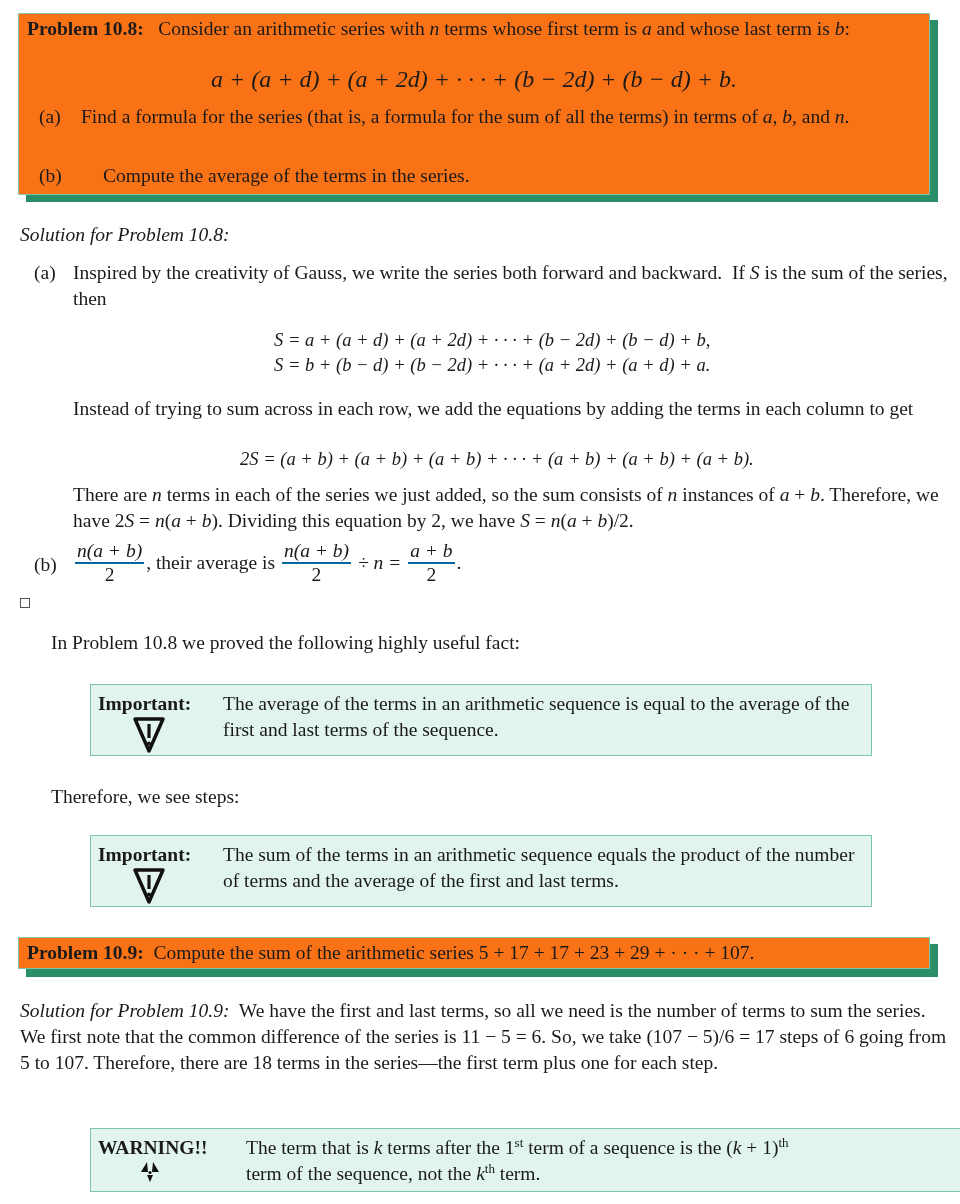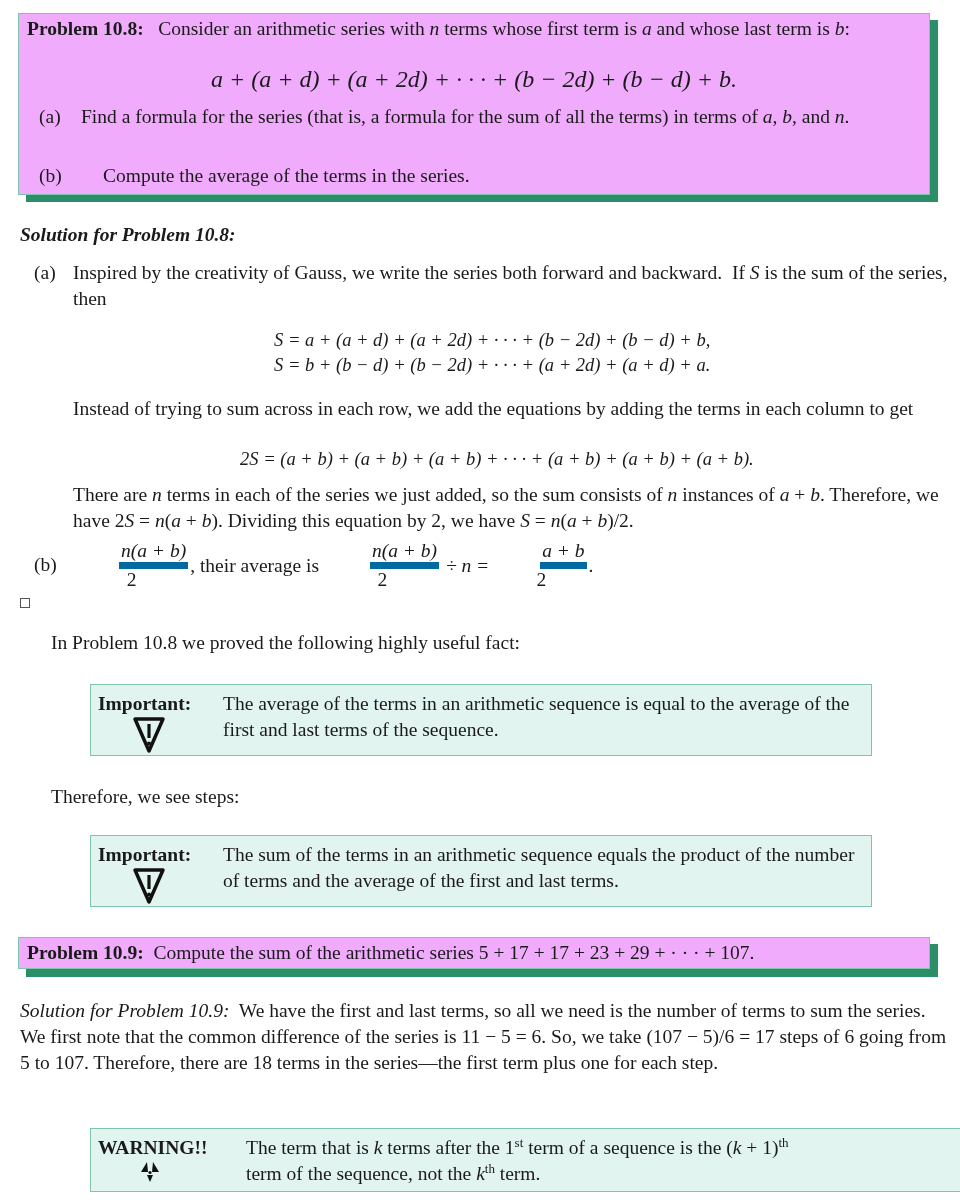--- a/index.html
+++ b/index.html
@@ -7,37 +7,37 @@
     width: 960px; height: 1204px; position: relative; overflow: hidden;
     font-family: "Liberation Serif", "DejaVu Serif", serif;
     color: #1a1a1a; font-size: 19.5px; line-height: 26px;
   }
   i, .m { font-style: italic; }
   .abs { position: absolute; }
 
   
   .pbox-shadow { position: absolute; background: #2a8f66; }
   .pbox {
-    position: absolute; background: #f0abfc; border: 1.5px solid #7fc4ad;
+    position: absolute; background: #f97316; border: 1.5px solid #7fc4ad;
     box-sizing: border-box; padding: 4px 8px;
   }
   .pbox b { font-weight: bold; }
 
   
   .ibox {
     position: absolute; background: #e2f4ef; border: 1.5px solid #7fc4ad;
     box-sizing: border-box;
   }
   .ibox .label { position: absolute; left: 7px; top: 6px; font-weight: bold; }
   .ibox .text { position: absolute; left: 132px; top: 6px; right: 4px; }
   .ibox .icon { position: absolute; }
 
   .center { text-align: center; }
   .frac { display: inline-block; vertical-align: middle; text-align: center; line-height: 22px; margin: 0 2px; }
-  .frac .num { display: block; border-bottom: 7px solid #0369a1; padding: 0 2px; margin-left: 44px; }
+  .frac .num { display: block; border-bottom: 2px solid #0369a1; padding: 0 2px; }
   .frac .den { display: block; }
   sup { font-size: 13px; line-height: 0; margin-top: 8px; }
   .qed { position: absolute; left: 20px; top: 598px; width: 10px; height: 10px; border: 1.4px solid #555; box-sizing: border-box; }
 </style>
 </head>
 <body>
 
 <div class="pbox-shadow" style="left:26px; top:20px; width:912px; height:182px;"></div>
 <div class="pbox" style="left:18px; top:13px; width:912px; height:182px;">
   <div style="position:absolute; left:8px; top:2px; width:896px;">
@@ -48,21 +48,21 @@
   <div style="position:absolute; left:20px; top:90px; width:880px;">
     <span style="position:absolute; left:0;">(a)</span>
     <div style="margin-left:42px;">Find a formula for the series (that is, a formula for the sum of all the terms) in terms of <i>a</i>, <i>b</i>, and <i>n</i>.</div>
   </div>
   <div style="position:absolute; left:20px; top:149px; width:880px;">
     <span style="position:absolute; left:0;">(b)</span>
     <div style="margin-left:64px;">Compute the average of the terms in the series.</div>
   </div>
 </div>
 
-<div class="abs" style="left:20px; top:222px; font-style:italic;font-weight:bold;">Solution for Problem 10.8:</div>
+<div class="abs" style="left:20px; top:222px; font-style:italic;">Solution for Problem 10.8:</div>
 
 <div class="abs" style="left:34px; top:260px; width:914px;">
   <span style="position:absolute; left:0;">(a)</span>
   <div style="margin-left:39px;">Inspired by the creativity of Gauss, we write the series both forward and backward.&nbsp; If <i>S</i> is the sum of the series, then</div>
 </div>
 <div class="abs m" style="left:274px; top:327px; font-size:18.5px;">S = a + (a + d) + (a + 2d) + · · · + (b − 2d) + (b − d) + b,</div>
 <div class="abs m" style="left:274px; top:352px; font-size:18.5px;">S = b + (b − d) + (b − 2d) + · · · + (a + 2d) + (a + d) + a.</div>
 
 <div class="abs" style="left:73px; top:396px; width:875px;">Instead of trying to sum across in each row, we add the equations by adding the terms in each column to get</div>
 <div class="abs m" style="left:240px; top:446px; font-size:18.5px;">2S = (a + b) + (a + b) + (a + b) + · · · + (a + b) + (a + b) + (a + b).</div>

